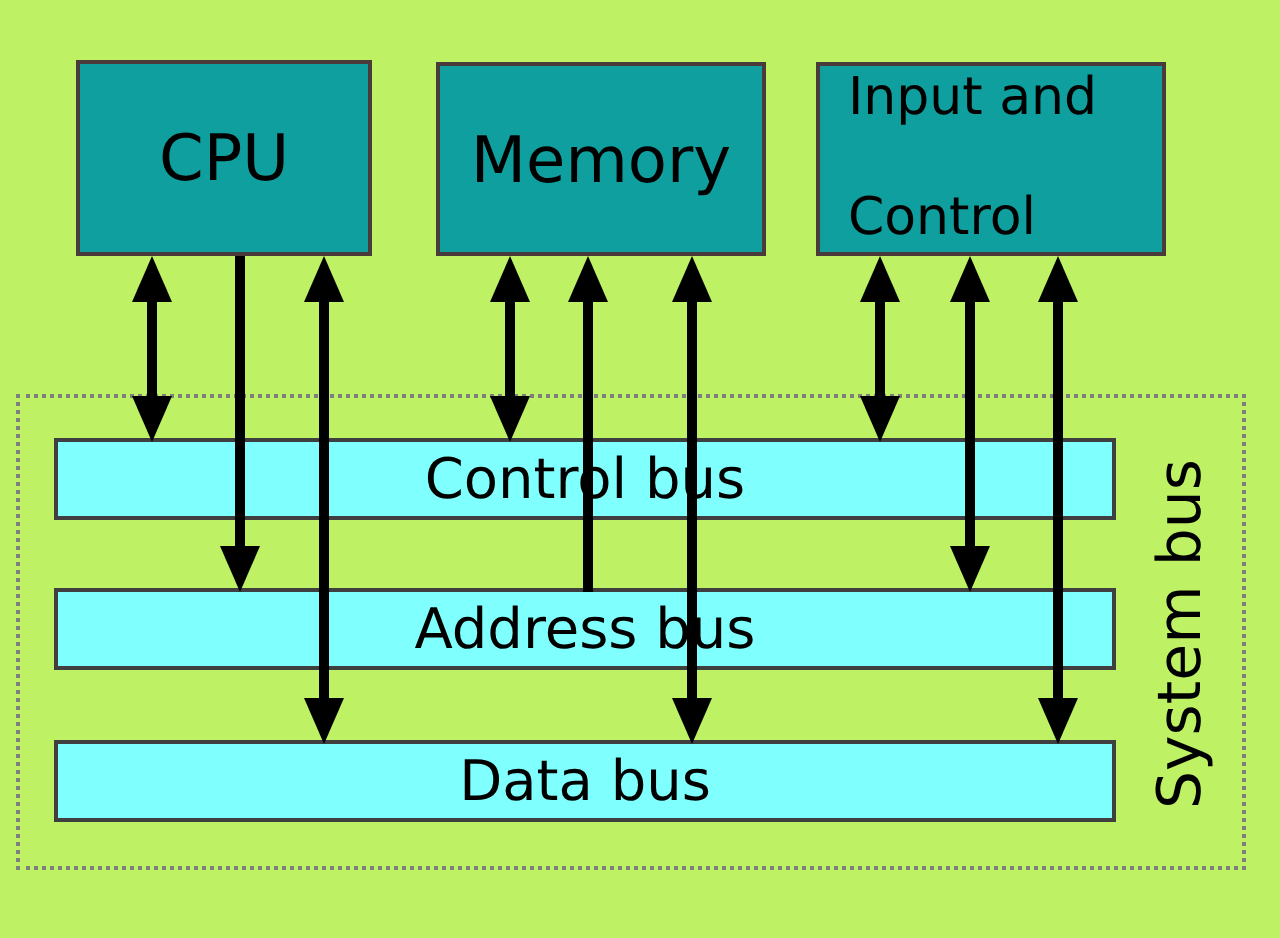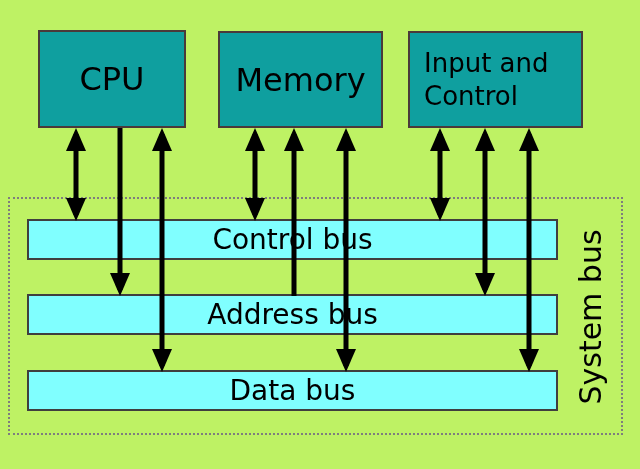--- a/index.html
+++ b/index.html
@@ -31,21 +31,21 @@
     display: flex;
     align-items: center;
     justify-content: center;
     color: var(--text);
     font-size: 32px;
   }
   .box-cpu    { left: 38px;  top: 30px; width: 148px; height: 98px; }
   .box-memory { left: 218px; top: 31px; width: 165px; height: 97px; }
   .box-io     { left: 408px; top: 31px; width: 175px; height: 97px;
                 flex-direction: column; align-items: flex-start;
-                justify-content: center; padding-left: 14px;
+                justify-content: space-between; padding-left: 14px;
                 font-size: 26px; line-height: 33px; }
   .boundary {
     position: absolute;
     left: 8px; top: 197px; width: 615px; height: 238px;
     border: 2px dotted var(--dotted);
     box-sizing: border-box;
     background: transparent;
   }
   .bus {
     position: absolute;

